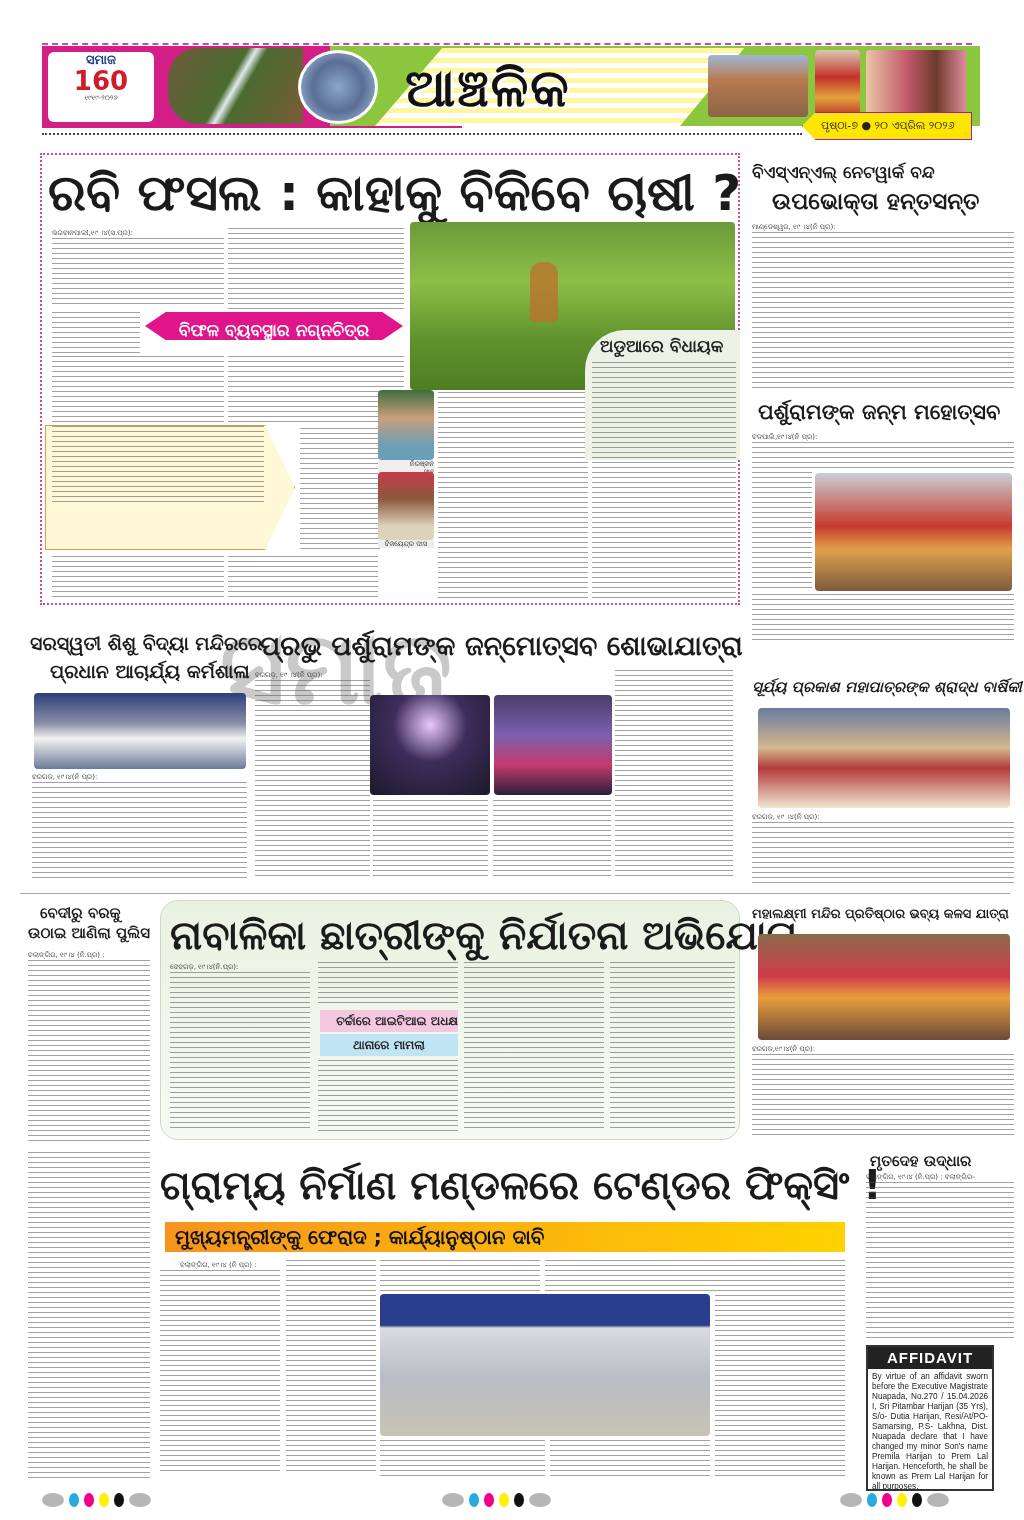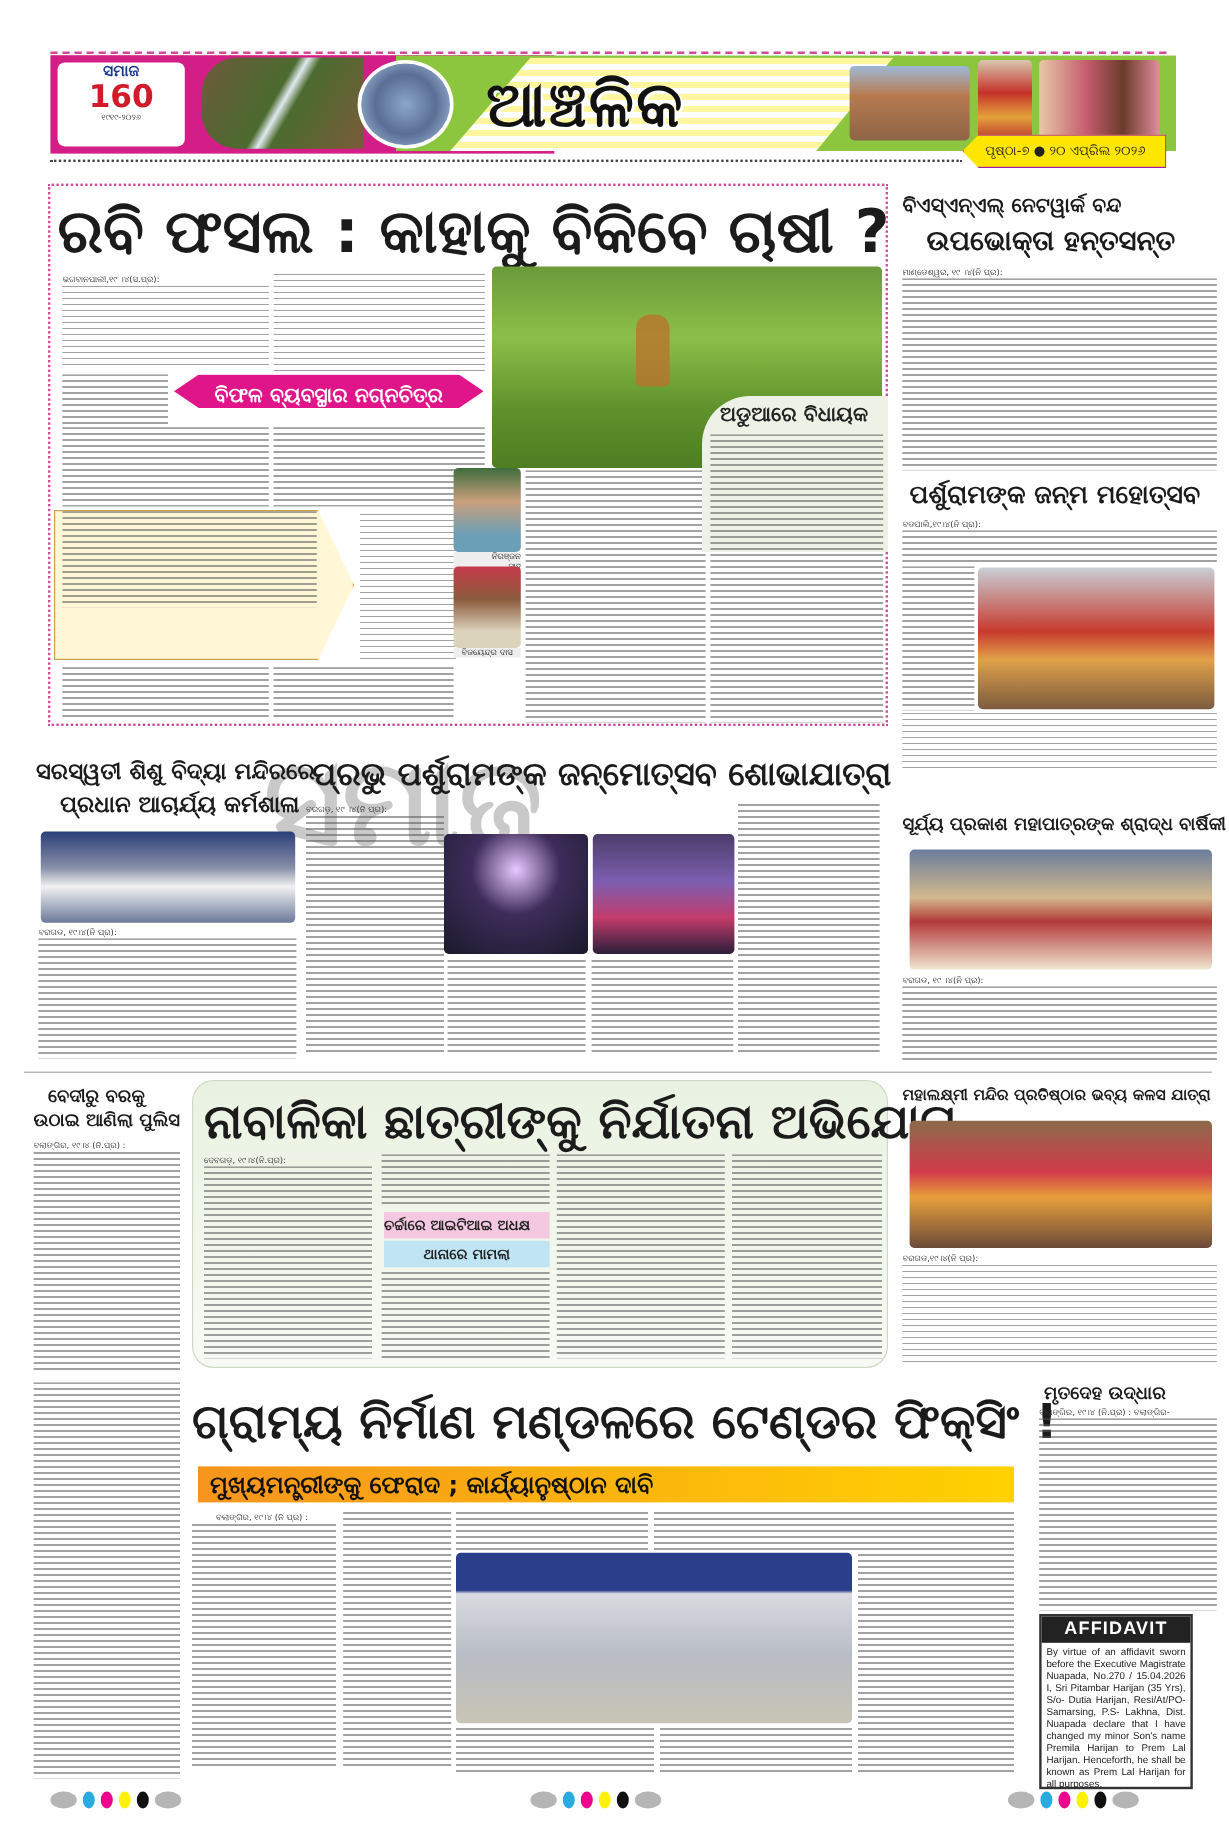--- a/index.html
+++ b/index.html
@@ -22,21 +22,21 @@
   .date-tag { left: 802px; top: 112px; width: 170px; height: 28px; background: #ffe600; border: 1px solid #a21caf; font-size: 11px; line-height: 26px; padding-left: 18px; clip-path: polygon(8% 0,100% 0,100% 100%,8% 100%,0 50%); }
   .dotted-line { left: 42px; top: 133px; width: 760px; border-top: 2px dotted #444; }
   
   .lead-box { left: 40px; top: 153px; width: 700px; height: 452px; border: 2px dotted #d24b9d; }
   .h1 { font-weight: bold; color: #1b1b1b; }
   .pink-banner { left: 145px; top: 312px; width: 258px; height: 28px; background: #e0158a; color: #fff; font-size: 17px; font-weight: bold; line-height: 36px; text-align: center; clip-path: polygon(8% 0,92% 0,100% 50%,92% 100%,8% 100%,0 50%); }
   .yellow-box { left: 45px; top: 425px; width: 250px; height: 125px; background: #fff7d6; border: 1px solid #c9a34d; clip-path: polygon(0 0,88% 0,100% 50%,88% 100%,0 100%); }
   .curve-box { left: 585px; top: 330px; width: 155px; height: 130px; background: #eef2e6; border-radius: 40px 0 0 0; }
   .gray-rule { height: 1px; background: #aaa; }
   .grad-box { left: 160px; top: 900px; width: 580px; height: 240px; border-radius: 18px; background: linear-gradient(#e9f2e2,#f7faf4); border: 1px solid #cdd9c4; }
-  .pink-sub { left: 320px; top: 1010px; width: 138px; height: 22px; background: #f4c8e1; font-size: 12px; font-weight: bold; line-height: 22px; text-align: left; }
+  .pink-sub { left: 320px; top: 1010px; width: 138px; height: 22px; background: #f4c8e1; font-size: 12px; font-weight: bold; line-height: 22px; text-align: right; }
   .blue-sub { left: 320px; top: 1034px; width: 138px; height: 22px; background: #bfe4f4; font-size: 12px; font-weight: bold; line-height: 22px; text-align: center; }
   .orange-band { left: 165px; top: 1222px; width: 680px; height: 30px; background: linear-gradient(to right,#f7941d,#ffd200); font-size: 20px; font-weight: bold; line-height: 30px; padding-left: 10px; color: #111; }
   .affidavit { left: 866px; top: 1345px; width: 128px; height: 146px; border: 2px solid #333; }
   .aff-head { background: #222; color: #fff; font-size: 15px; font-weight: bold; text-align: center; height: 22px; line-height: 22px; letter-spacing: 1px; font-family: "Liberation Sans", sans-serif; }
   .aff-body { font-size: 8.2px; line-height: 10px; padding: 3px 4px; text-align: justify; font-family: "Liberation Sans", sans-serif; color: #222; }
   .regmarks { display: flex; gap: 5px; align-items: center; }
   .rm { width: 10px; height: 14px; border-radius: 50%; }
   .rm-g { width: 22px; height: 14px; border-radius: 50%; background: #b5b5b5; }
   .watermark { left: 220px; top: 610px; font-size: 100px; font-weight: bold; color: rgba(100,100,100,.35); }
 </style>
@@ -115,21 +115,21 @@
 
 <div class="abs h1" style="left:260px;top:630px;font-size:27px;white-space:nowrap;">ପ୍ରଭୁ ପର୍ଶୁରାମଙ୍କ ଜନ୍ମୋତ୍ସବ ଶୋଭାଯାତ୍ରା</div>
 <div class="abs txt" style="left:255px;top:670px;width:115px;">ବରଗଡ଼, ୧୯ ।୪(ନି ପ୍ର): </div>
 <div class="abs txt filler" style="left:255px;top:680px;width:115px;height:200px;"></div>
 <div class="abs photo" style="left:370px;top:695px;width:120px;height:100px;background:radial-gradient(circle at 50% 30%,#e8c8ff 0%,#3e2c5b 40%,#1a1a2a 100%);"></div>
 <div class="abs photo" style="left:494px;top:695px;width:118px;height:100px;background:linear-gradient(#4b3d6b 0%,#7d5fb0 40%,#c23b6b 70%,#2a1f3a 100%);"></div>
 <div class="abs txt filler" style="left:373px;top:800px;width:115px;height:80px;"></div>
 <div class="abs txt filler" style="left:493px;top:800px;width:118px;height:80px;"></div>
 <div class="abs txt filler" style="left:615px;top:670px;width:118px;height:210px;"></div>
 
-<div class="abs h1" style="left:752px;top:678px;font-size:15px;white-space:nowrap;">ସୂର୍ଯ୍ୟ ପ୍ରକାଶ ମହାପାତ୍ରଙ୍କ ଶ୍ରାଦ୍ଧ ବାର୍ଷିକୀ</div>
+<div class="abs h1" style="left:752px;top:678px;font-size:15px;white-space:nowrap;font-style:italic;">ସୂର୍ଯ୍ୟ ପ୍ରକାଶ ମହାପାତ୍ରଙ୍କ ଶ୍ରାଦ୍ଧ ବାର୍ଷିକୀ</div>
 <div class="abs photo" style="left:758px;top:708px;width:252px;height:100px;background:linear-gradient(#6a7d9e 0%,#d3b98e 40%,#b33a3a 60%,#f0e6d0 100%);"></div>
 <div class="abs txt" style="left:752px;top:812px;width:262px;">ବରଗଡ, ୧୯ ।୪(ନି ପ୍ର): </div>
 <div class="abs txt filler" style="left:752px;top:822px;width:262px;height:62px;"></div>
 
 <div class="abs gray-rule" style="left:20px;top:893px;width:990px;"></div>
 
 <div class="abs h1" style="left:40px;top:904px;font-size:15px;">ବେଦୀରୁ ବରକୁ</div>
 <div class="abs h1" style="left:28px;top:924px;font-size:15px;">ଉଠାଇ ଆଣିଲା ପୁଲିସ</div>
 <div class="abs txt" style="left:28px;top:950px;width:122px;">ବଲାଙ୍ଗିର, ୧୯।୪ (ନି.ପ୍ର) : </div>
 <div class="abs txt filler" style="left:28px;top:960px;width:122px;height:185px;"></div>

